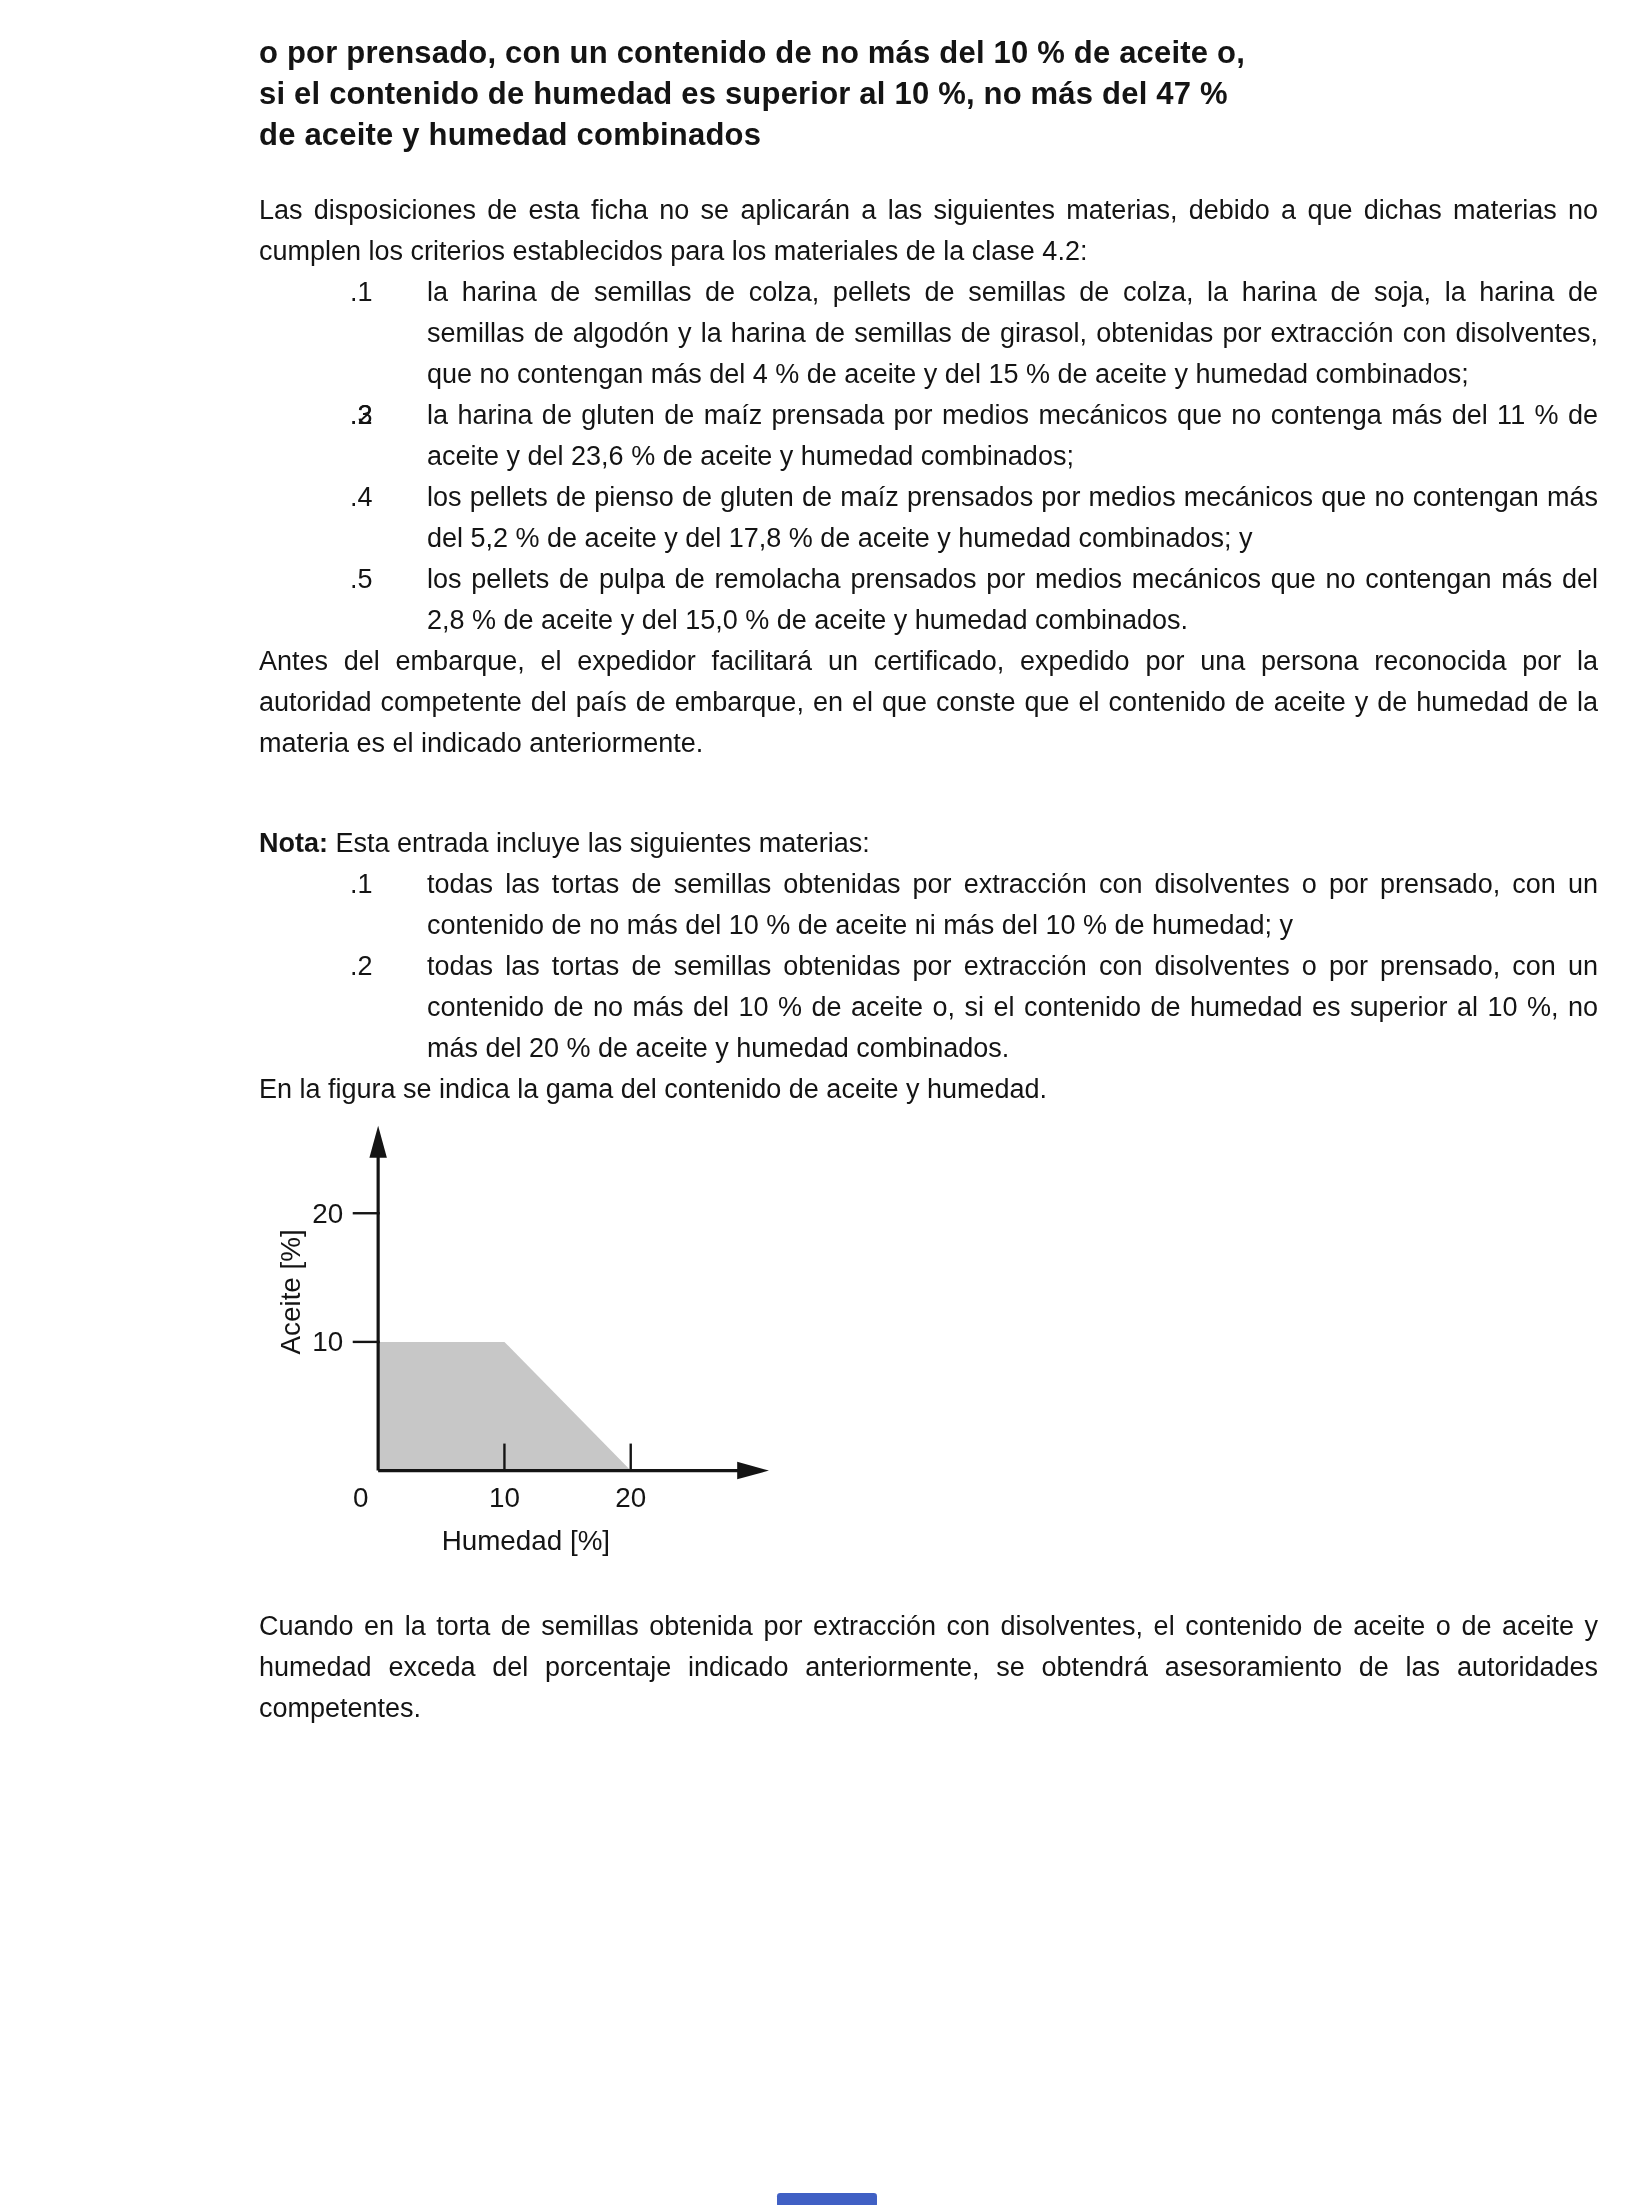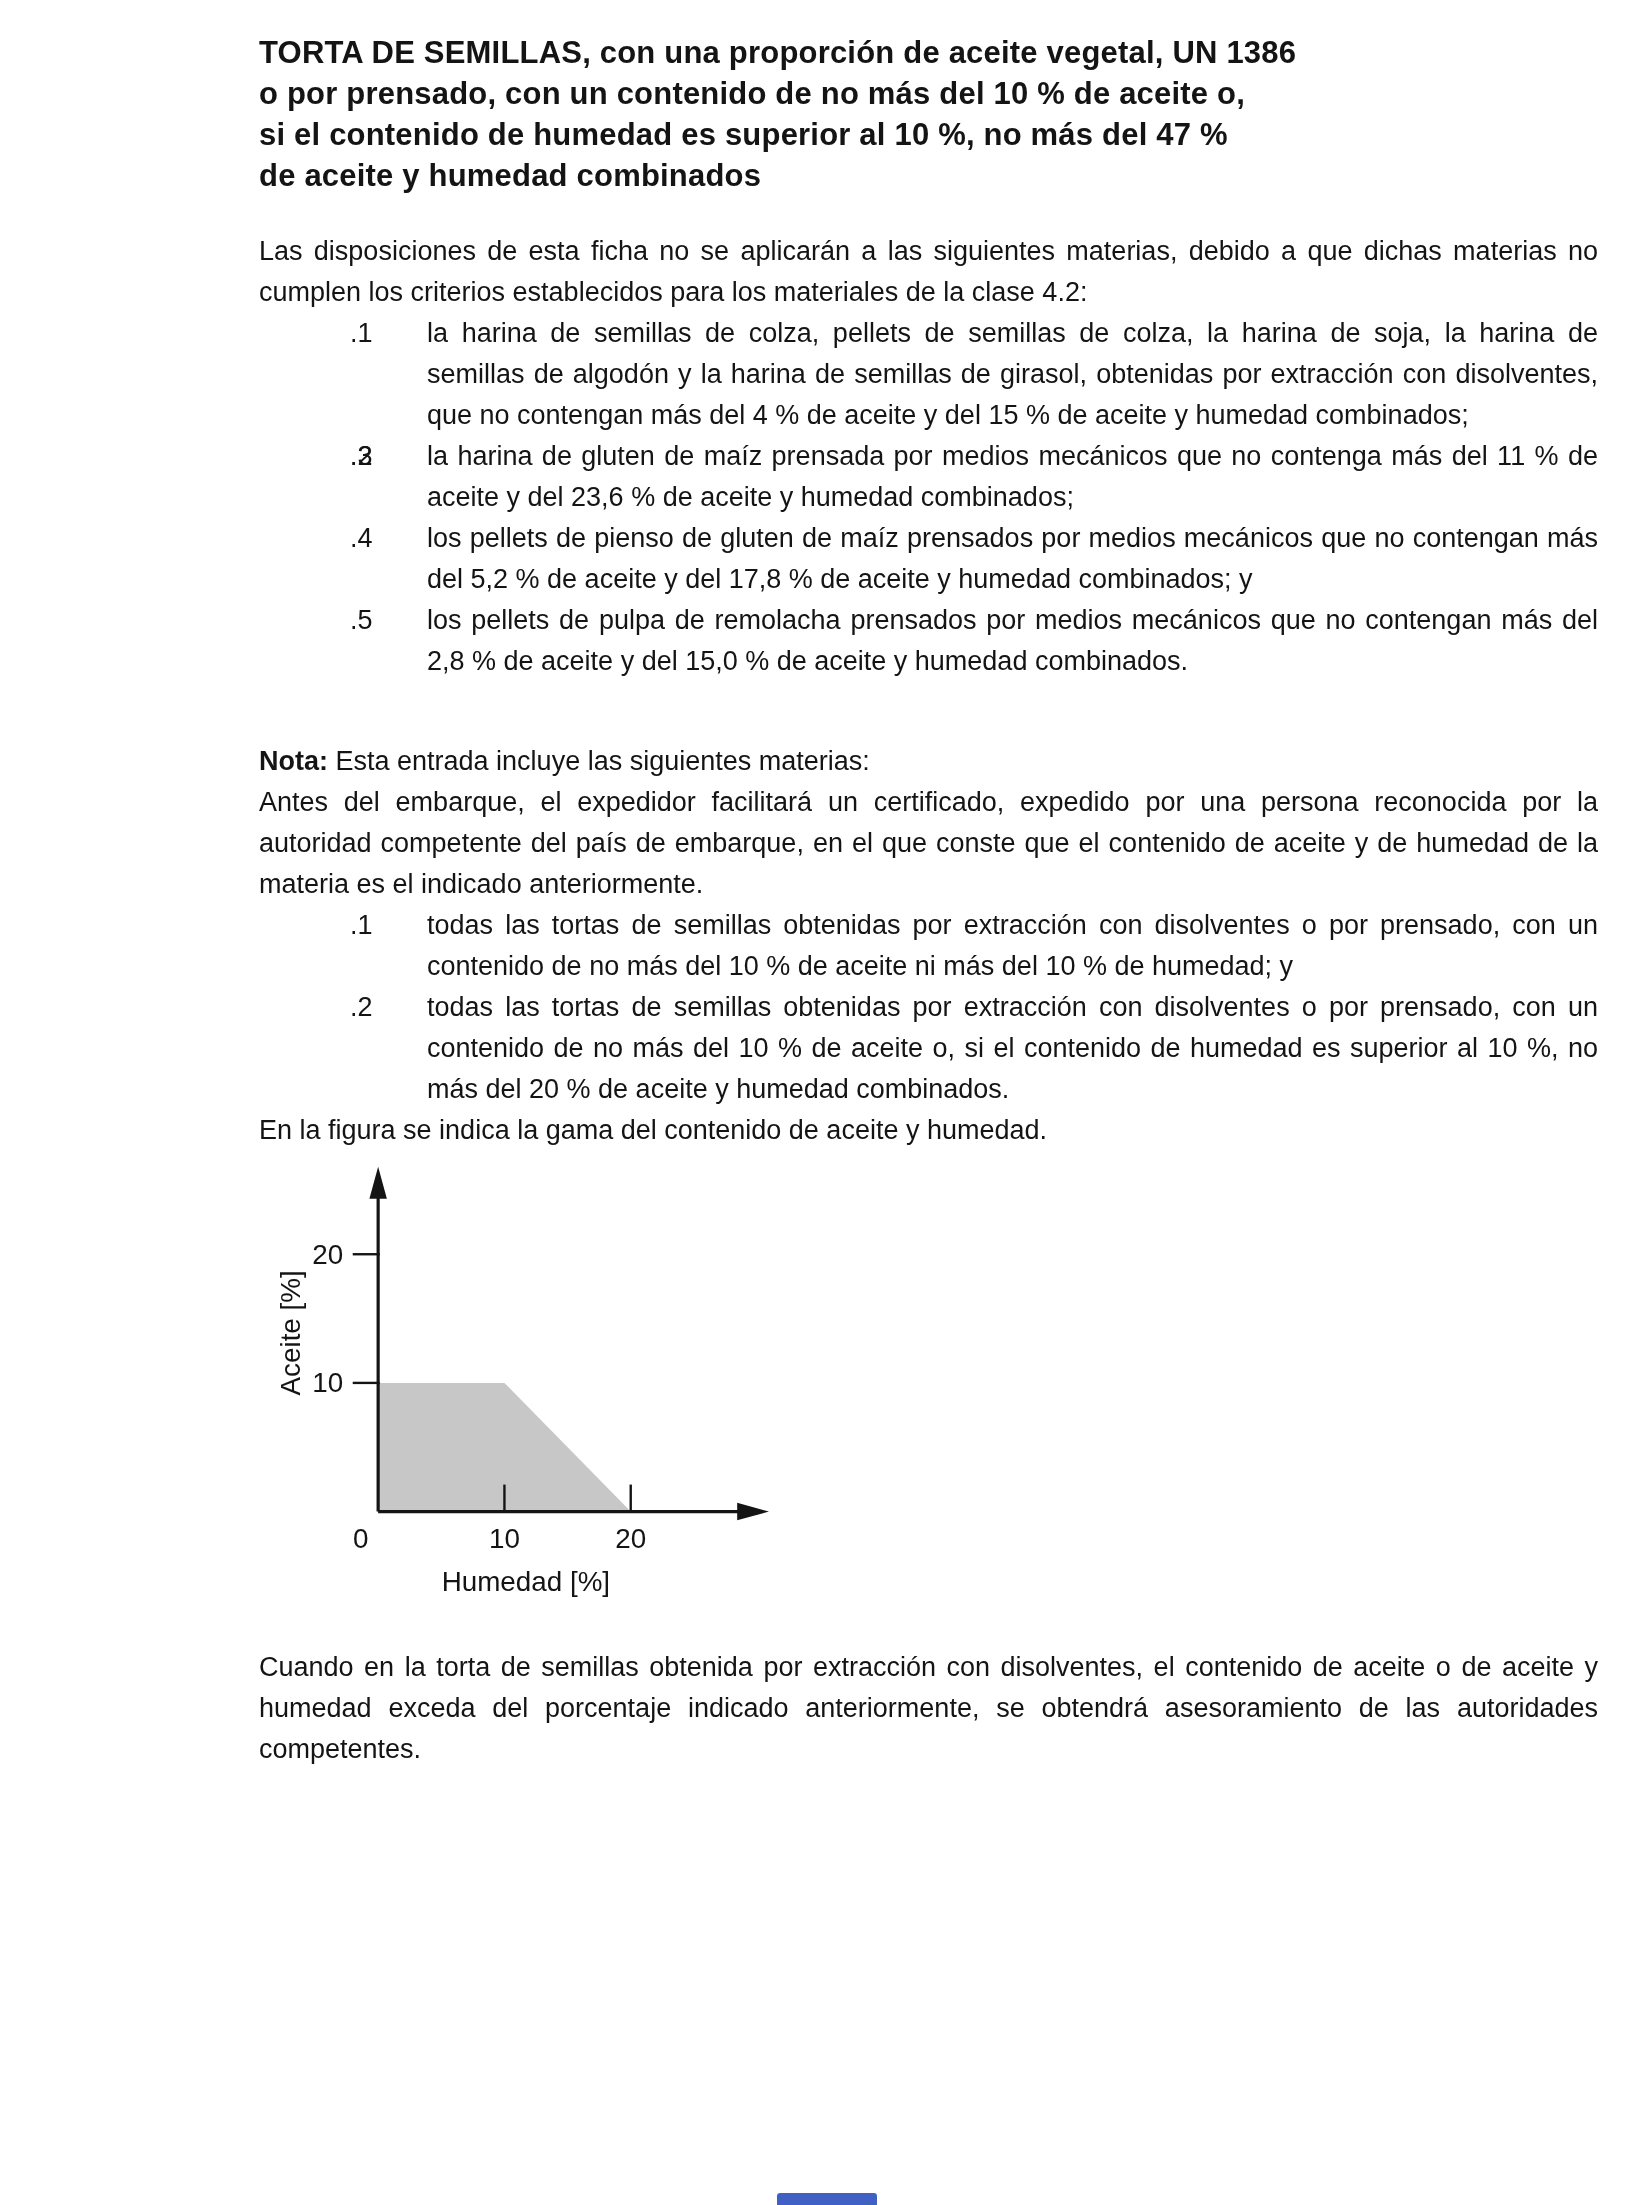--- a/index.html
+++ b/index.html
@@ -25,21 +25,20 @@
   svg text { font-family:"Liberation Sans", sans-serif; font-size:35px; fill:#141414; }
 
   .bottom-bar { position:absolute; left:777px; top:2193px; width:100px; height:14.3px; border-radius:3.2px; }
 </style>
 </head>
 <body>
 
 <div class="content">
 
   <h1 class="title">
-    <span>TORTA DE SEMILLAS, con una proporción de aceite vegetal, UN 1386</span>
     <span>o por prensado, con un contenido de no más del 10 % de aceite o,</span>
     <span>si el contenido de humedad es superior al 10 %, no más del 47 %</span>
     <span>de aceite y humedad combinados</span>
   </h1>
 
   <p class="body">Las disposiciones de esta ficha no se aplicarán a las siguientes materias, debido a que dichas materias no cumplen los criterios establecidos para los materiales de la clase 4.2:</p>
 
   <div>
     <div class="list-item">
       <span class="marker">.1</span>
@@ -55,23 +54,23 @@
     <div class="list-item">
       <span class="marker">.4</span>
       <span>los pellets de pienso de gluten de maíz prensados por medios mecánicos que no contengan más del 5,2 % de aceite y del 17,8 % de aceite y humedad combinados; y</span>
     </div>
     <div class="list-item">
       <span class="marker">.5</span>
       <span>los pellets de pulpa de remolacha prensados por medios mecánicos que no contengan más del 2,8 % de aceite y del 15,0 % de aceite y humedad combinados.</span>
     </div>
   </div>
 
+  <p class="body">Antes del embarque, el expedidor facilitará un certificado, expedido por una persona reconocida por la autoridad competente del país de embarque, en el que conste que el contenido de aceite y de humedad de la materia es el indicado anteriormente.</p>
+
   <p class="body note-para"><b>Nota:</b><span> Esta entrada incluye las siguientes materias:</span></p>
-
-  <p class="body">Antes del embarque, el expedidor facilitará un certificado, expedido por una persona reconocida por la autoridad competente del país de embarque, en el que conste que el contenido de aceite y de humedad de la materia es el indicado anteriormente.</p>
 
   <div>
     <div class="list-item">
       <span class="marker">.1</span>
       <span>todas las tortas de semillas obtenidas por extracción con disolventes o por prensado, con un contenido de no más del 10 % de aceite ni más del 10 % de humedad; y</span>
     </div>
     <div class="list-item">
       <span class="marker">.2</span>
       <span>todas las tortas de semillas obtenidas por extracción con disolventes o por prensado, con un contenido de no más del 10 % de aceite o, si el contenido de humedad es superior al 10 %, no más del 20 % de aceite y humedad combinados.</span>
     </div>

